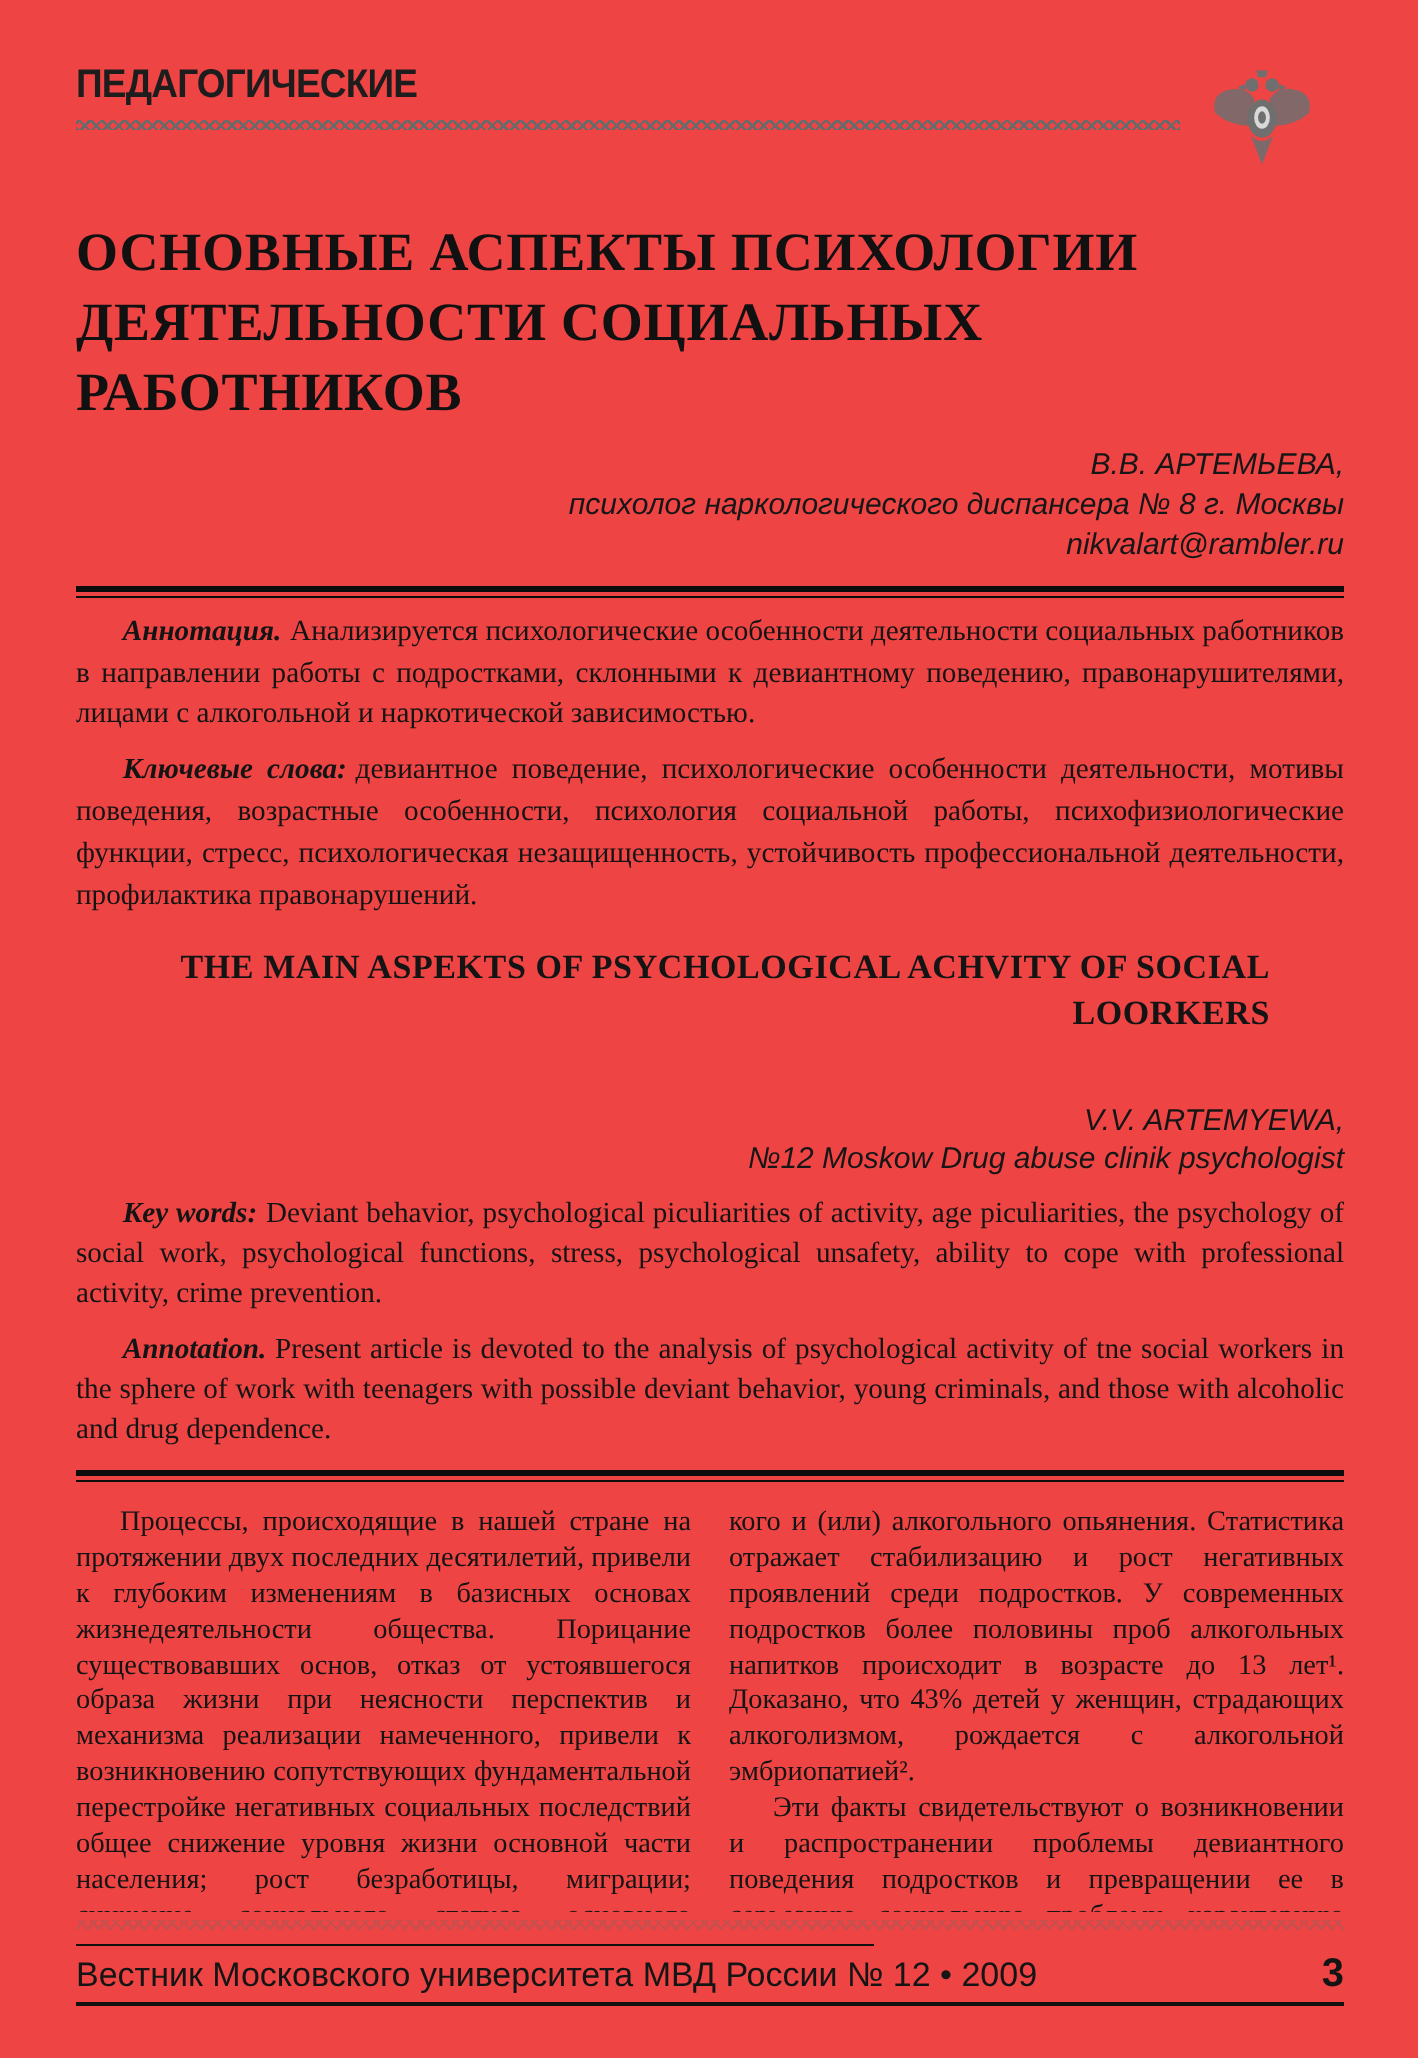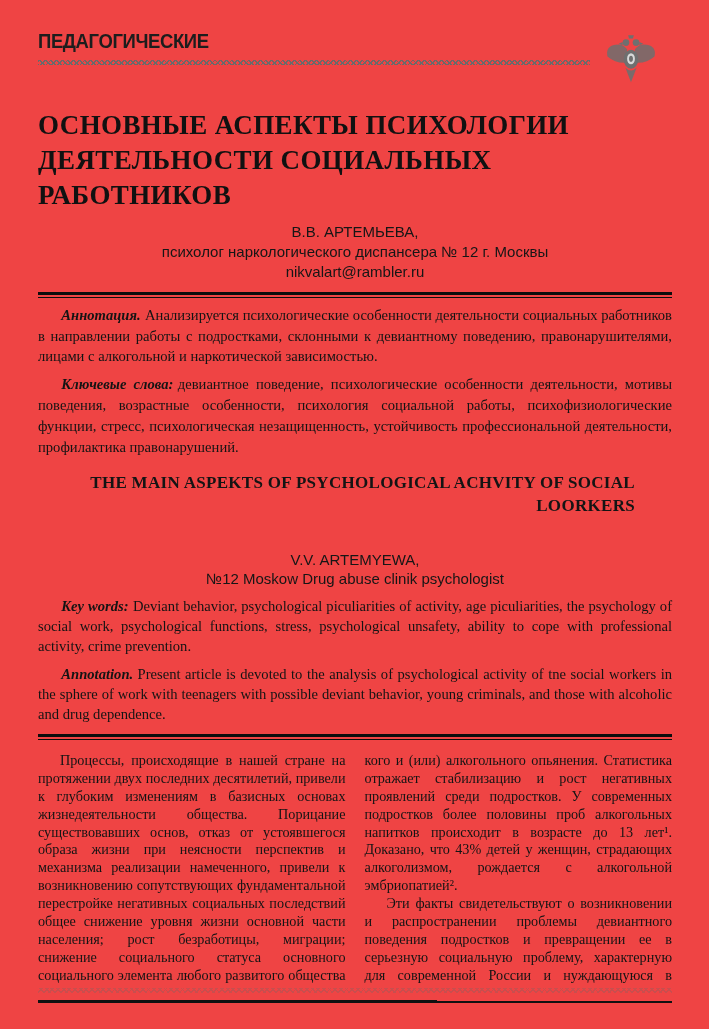--- a/index.html
+++ b/index.html
@@ -27,22 +27,22 @@
       repeating-linear-gradient(45deg,  #6a6a6a 0 1.3px, transparent 1.3px 4px),
       repeating-linear-gradient(-45deg, #6a6a6a 0 1.3px, transparent 1.3px 4px);
   }
   .emblem-wrap { flex:0 0 82px; display:flex; justify-content:center; margin-top:2px; }
 
   
   .title-ru {
     margin-top:14px; font-weight:bold; font-size:27px; line-height:1.3;
     letter-spacing:.4px; max-width:640px; color:#111;
   }
-  .author-block { margin-top:9px; text-align:center;
-    font-family:"Liberation Sans", sans-serif; 
+  .author-block { margin-top:9px; text-align:right;
+    font-family:"Liberation Sans", sans-serif; font-style:italic;
     font-size:15px; line-height:1.32; color:#161616; }
 
   
   .double-rule { margin-top:10px; border-top:3px solid #0d0d0d; }
   .double-rule::after { content:""; display:block; border-top:1px solid #0d0d0d; margin-top:2px; }
 
   
   .abs { margin:7px 0 0 0; font-size:14.6px; line-height:1.43; text-align:justify; text-indent:1.6em; }
   .lead { font-weight:bold; font-style:italic; margin-right:.3em; }
 
@@ -95,21 +95,21 @@
           <ellipse cx="50" cy="46" rx="3.5" ry="5.5" fill="#6f6f6f"></ellipse>
         </svg>
       </span>
     </div>
   </div>
 
   <div class="title-ru">ОСНОВНЫЕ АСПЕКТЫ ПСИХОЛОГИИ ДЕЯТЕЛЬНОСТИ СОЦИАЛЬНЫХ РАБОТНИКОВ</div>
 
   <div class="author-block">
     <div>В.В. АРТЕМЬЕВА,</div>
-    <div>психолог наркологического диспансера № 12 г. Москвы</div>
+    <div>психолог наркологического диспансера № 8 г. Москвы</div>
     <div>nikvalart@rambler.ru</div>
   </div>
 
   <div class="double-rule"></div>
 
   <p class="abs">
     <span class="lead">Аннотация.</span><span>Анализируется психологические особенности деятельности социальных работников в направлении работы с подростками, склонными к девиантному поведению, правонарушителями, лицами с алкогольной и наркотической зависимостью.</span>
   </p>
   <p class="abs">
     <span class="lead">Ключевые слова:</span><span>девиантное поведение, психологические особенности деятельности, мотивы поведения, возрастные особенности, психология социальной работы, психофизиологические функции, стресс, психологическая незащищенность, устойчивость профессиональной деятельности, профилактика правонарушений.</span>
@@ -137,16 +137,20 @@
     <div>
       <p class="no-indent">кого и (или) алкогольного опьянения. Статистика отражает стабилизацию и рост негативных проявлений среди подростков. У современных подростков более половины проб алкогольных напитков происходит в возрасте до 13 лет¹. Доказано, что 43% детей у женщин, страдающих алкоголизмом, рождается с алкогольной эмбриопатией².</p>
       <p>Эти факты свидетельствуют о возникновении и распространении проблемы девиантного поведения подростков и превращении ее в серьезную социальную проблему, характерную для современной России и нуждающуюся в комплексном осмыслении и безотлагательном решении.</p>
 
     </div>
   </div>
 
   <div class="footer">
     <div class="chain faint"></div>
     <div class="footer-rule-top"></div>
+    <div class="footer-row">
+      <span class="footer-journal">Вестник Московского университета МВД России № 12 • 2009</span>
+      <span class="footer-page">3</span>
+    </div>
     <div class="footer-rule-bottom"></div>
   </div>
 
 </div>
 
 </body></html>

